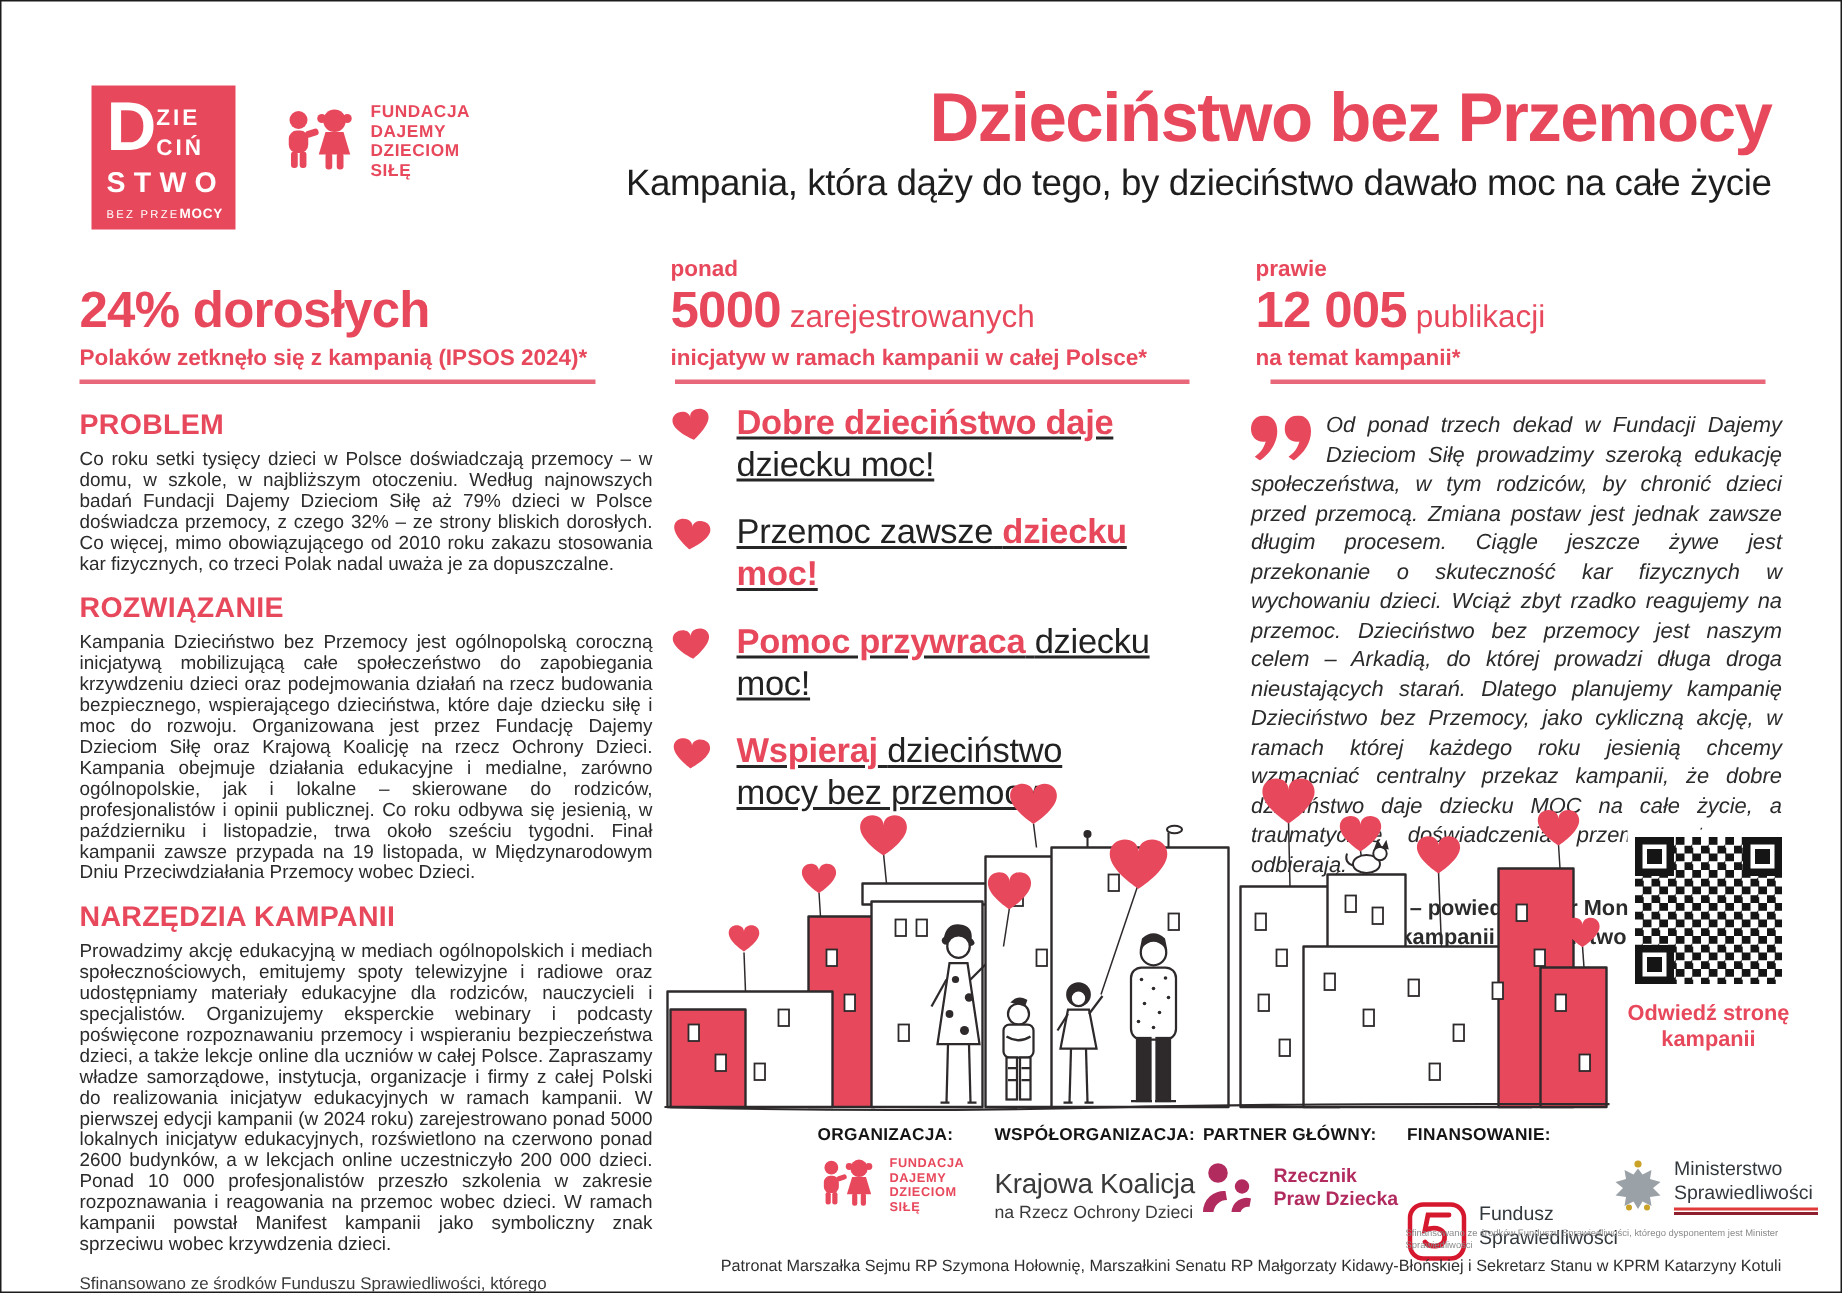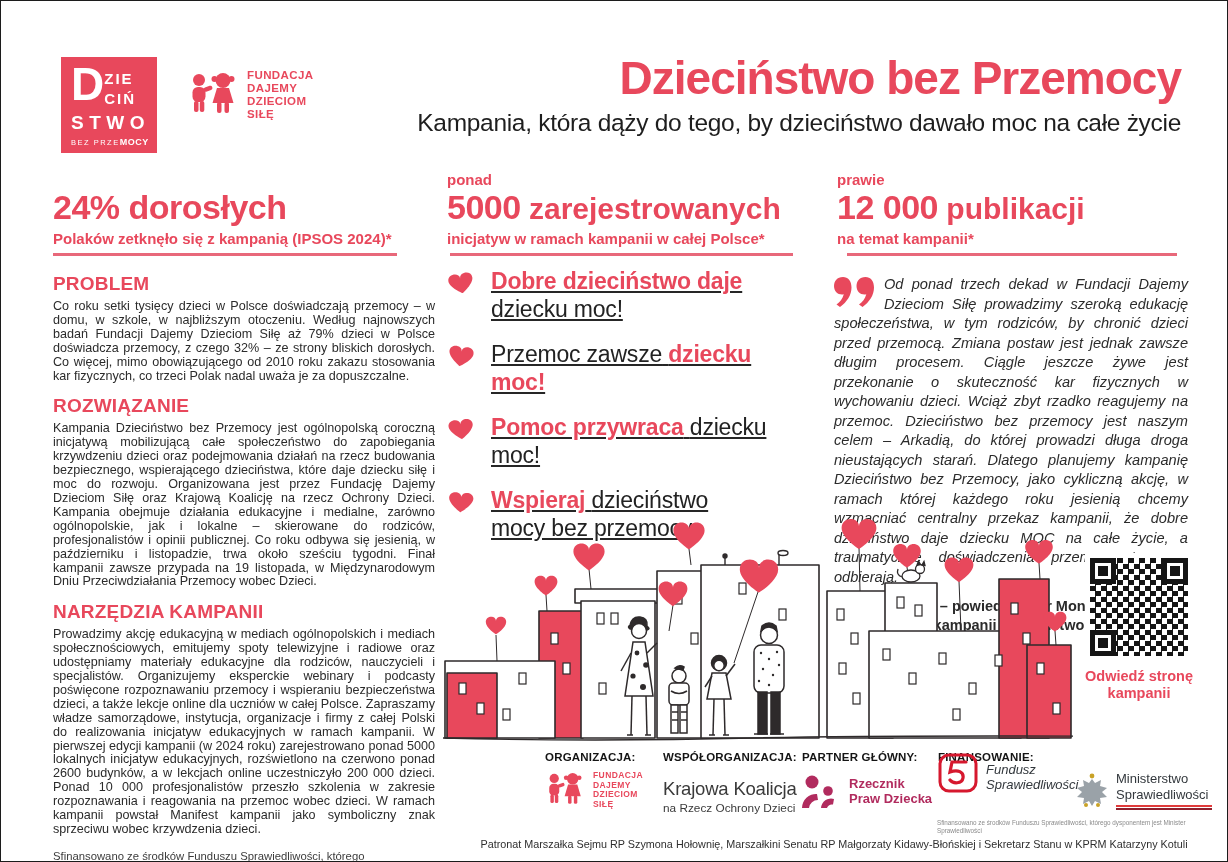--- a/index.html
+++ b/index.html
@@ -31,21 +31,21 @@
   #title { right:46px; top:50px; width:760px; text-align:right;
     color:#e8485c; font-size:46px; font-weight:700; letter-spacing:-1px; }
   #subtitle { right:46px; top:108px; width:780px; text-align:right;
     color:#1e1e1e; font-size:24.5px; font-weight:500; letter-spacing:-0.3px; }
 
   
   .stat { top:170px; height:88px; }
   .stat .prefix { color:#e8485c; font-size:15px; font-weight:600; height:18px; }
   .stat .bigline { color:#e8485c; line-height:1.0; margin-top:1px; white-space:nowrap; }
   .stat .num { font-size:34px; font-weight:700; letter-spacing:-0.5px; }
-  .stat .unit { font-size:30px; font-weight:700; }
+  .stat .unit { font-size:21px; font-weight:400; }
   .stat .caption { color:#e8485c; font-size:15px; font-weight:600; margin-top:6px; white-space:nowrap; }
   #stat1 { left:52px;  width:386px; }
   #stat2 { left:446px; width:360px; }
   #stat3 { left:836px; width:352px; }
   #stat1 .prefix { visibility:hidden; }
   .stat-rule { top:252px; height:2.5px; background:#e8687a; }
   #rule1 { left:52px;  width:344px; }
   #rule2 { left:449px; width:343px; }
   #rule3 { left:846px; width:330px; }
 
@@ -86,21 +86,21 @@
   
   .p-label { position:absolute; top:750px; font-size:11.5px; font-weight:700; color:#141414; letter-spacing:0.2px; }
   #lab-org  { left:544px; } #lab-wsp { left:662px; } #lab-par { left:801px; } #lab-fin { left:937px; }
   #fdds-bottom { left:544px; top:770px; }
   #fdds-bottom .fdds-text { font-size:8.5px; }
   #koalicja { left:662px; top:777px; }
   #koalicja .k1 { font-size:18.5px; color:#3a3a3a; letter-spacing:-0.2px; }
   #koalicja .k2 { font-size:11.8px; color:#3a3a3a; margin-top:1px; }
   #rzecznik { left:799px; top:774px; display:flex; align-items:center; gap:7px; }
   #rzecznik .r-text { color:#b12b5e; font-weight:700; font-size:13px; line-height:1.15; }
-  #fundusz { left:937px; top:752px; display:flex; align-items:flex-end; gap:8px;font-style:italic; }
+  #fundusz { left:937px; top:800px; display:flex; align-items:flex-start; gap:8px; }
   #fundusz .f-text { font-size:13px; color:#33383d; line-height:1.2; }
   #ministerstwo { left:1075px; top:770px; display:flex; align-items:flex-end; gap:8px; }
   #ministerstwo .m-text { font-size:13px; color:#33383d; line-height:1.2; }
   #ministerstwo .m-rule { margin-top:3px; }
   .m-rule .r1 { height:2px; background:#e03a3a; width:96px; }
   .m-rule .r2 { height:2px; background:#8f1f2c; width:96px; margin-top:1px; }
   #fin-note { left:936px; top:818px; width:256px; font-size:6.3px; color:#8a8a8a; line-height:1.25; }
 
   
   #patronat { left:440px; top:837px; width:786px; text-align:center; font-size:10.8px; color:#2f2f2f; }
@@ -154,21 +154,21 @@
     <div class="bigline"><span class="num">24% dorosłych</span><span class="unit"></span></div>
     <div class="caption">Polaków zetknęło się z kampanią (IPSOS 2024)*</div>
   </div>
   <div id="stat2" class="abs stat">
     <div class="prefix">ponad</div>
     <div class="bigline"><span class="num">5000</span><span class="unit"> zarejestrowanych</span></div>
     <div class="caption">inicjatyw w ramach kampanii w całej Polsce*</div>
   </div>
   <div id="stat3" class="abs stat">
     <div class="prefix">prawie</div>
-    <div class="bigline"><span class="num">12 000</span><span class="unit"> publikacji</span></div>
+    <div class="bigline"><span class="num">12 005</span><span class="unit"> publikacji</span></div>
     <div class="caption">na temat kampanii*</div>
   </div>
   <div id="rule1" class="abs stat-rule"></div>
   <div id="rule2" class="abs stat-rule"></div>
   <div id="rule3" class="abs stat-rule"></div>
 
   <div id="left-col" class="abs">
     <div class="section">
       <h3>PROBLEM</h3>
       <p>Co roku setki tysięcy dzieci w Polsce doświadczają przemocy – w domu, w szkole, w najbliższym otoczeniu. Według najnowszych badań Fundacji Dajemy Dzieciom Siłę aż 79% dzieci w Polsce doświadcza przemocy, z czego 32% – ze strony bliskich dorosłych. Co więcej, mimo obowiązującego od 2010 roku zakazu stosowania kar fizycznych, co trzeci Polak nadal uważa je za dopuszczalne.</p>

